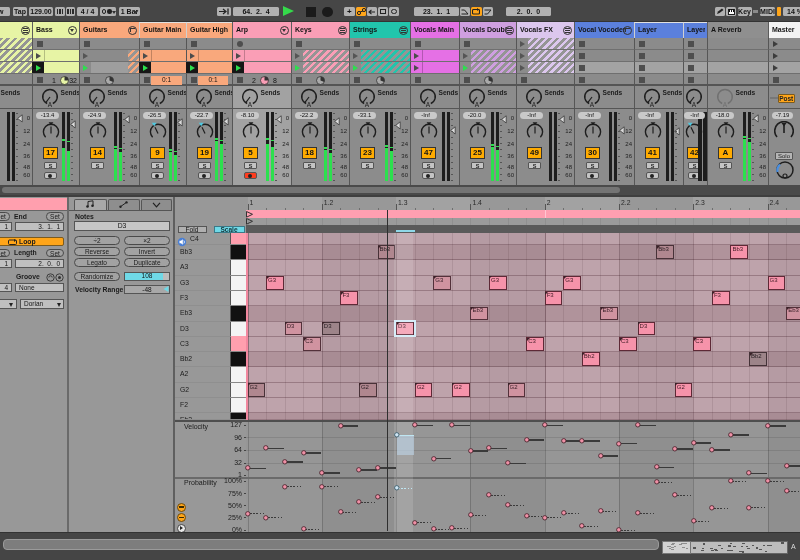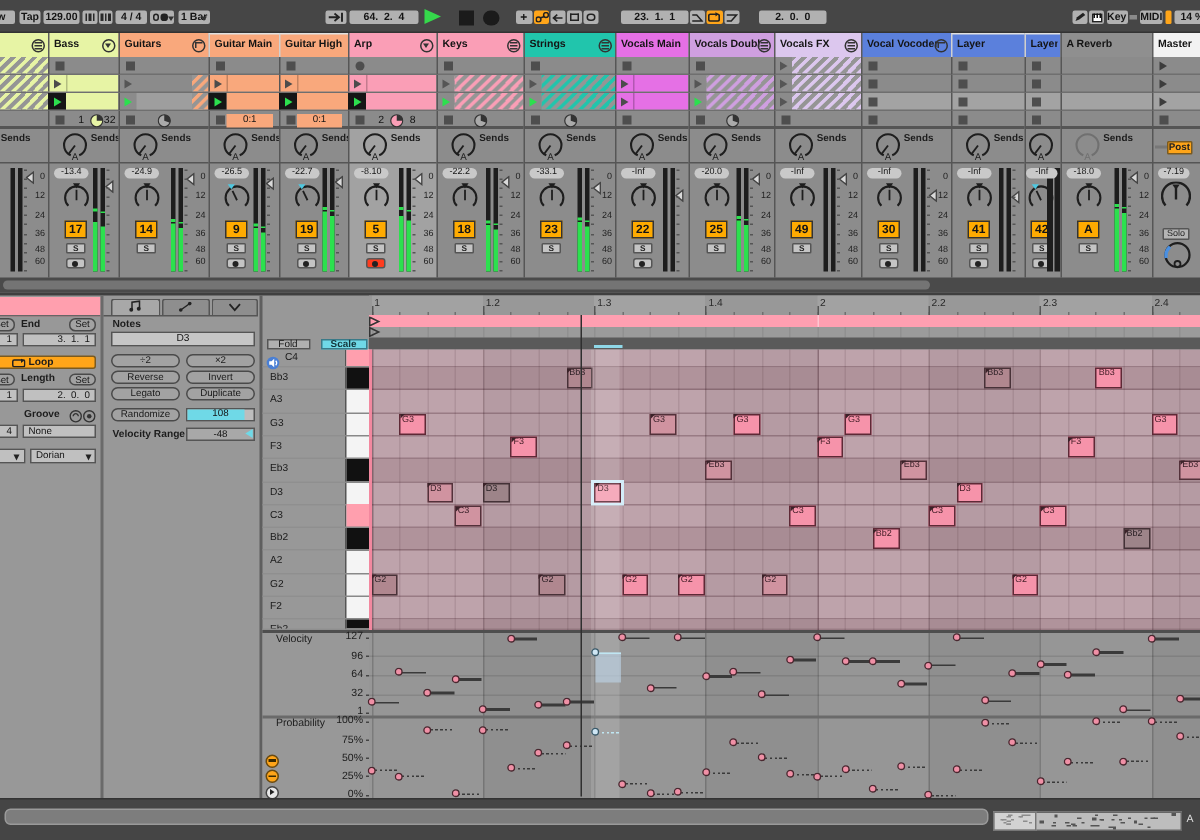--- a/index.html
+++ b/index.html
@@ -570,21 +570,21 @@
       <text x="9" y="18.5" font-size="6.5" text-anchor="middle" fill="#1e1e1e" font-family="Liberation Sans">A</text>
     </svg>
 <div style="left:438.5px;top:89.4px;width:20px;height:8px;font-size:6.6px;font-weight:bold;color:#1c1c1c;white-space:nowrap;overflow:visible;">Sends</div>
 <div style="left:410px;top:108px;width:49px;height:76.5px;background:#8c8c8c;border-left:1.5px solid #565656;border-top:1.5px solid #555;"></div>
 <div style="left:414px;top:111.5px;width:23px;height:7px;background:#c9c9c9;border-radius:3.5px;font-size:6px;color:#141414;text-align:center;line-height:7px;z-index:1;">-Inf</div>
 <svg style="left:420px;top:120.5px;" width="18" height="21">
       <path d="M3.6 16.2 A7.6 7.6 0 1 1 14.4 16.2" fill="none" stroke="#1e1e1e" stroke-width="1.4"></path>
       <path d="M9 5.5 L9 12.5" stroke="#1e1e1e" stroke-width="1.2"></path>
       <path d="M6.6 1.2 l4.8 0 -2.4 3.4 z" fill="#1e1e1e"></path>
     </svg>
-<div style="left:421px;top:147px;width:15px;height:11.5px;background:#ffab00;border:1px solid #333;font-size:8px;font-weight:bold;color:#141414;text-align:center;line-height:10px;">22</div>
+<div style="left:421px;top:147px;width:15px;height:11.5px;background:#ffab00;border:1px solid #333;font-size:8px;font-weight:bold;color:#141414;text-align:center;line-height:10px;">47</div>
 <div style="left:422px;top:162px;width:13px;height:7px;background:#c4c4c4;border:1px solid #555;border-radius:1px;font-size:5.5px;font-weight:bold;color:#222;text-align:center;line-height:6px;">S</div>
 <div style="left:422px;top:172px;width:13px;height:7px;background:#c4c4c4;border:1px solid #555;border-radius:2px;"></div>
 <div style="left:426.2px;top:173.8px;width:4px;height:4px;background:#222;border-radius:50%;"></div>
 <div style="left:441.5px;top:112px;width:3.9px;height:68.5px;background:#1d1d1d;"></div>
 <div style="left:446.5px;top:112px;width:3.9px;height:68.5px;background:#1d1d1d;"></div>
 <svg style="left:449.7px;top:125.6px;" width="6" height="9">
       <path d="M5.2 0.8 L5.2 8 L0.6 4.4 z" fill="#d9d9d9" stroke="#444" stroke-width="0.9"></path>
     </svg>
 <div style="left:451.1px;top:112.5px;width:2.2px;height:0.9px;background:#555;"></div>
 <div style="left:451.1px;top:118.65px;width:2.2px;height:0.9px;background:#555;"></div>

